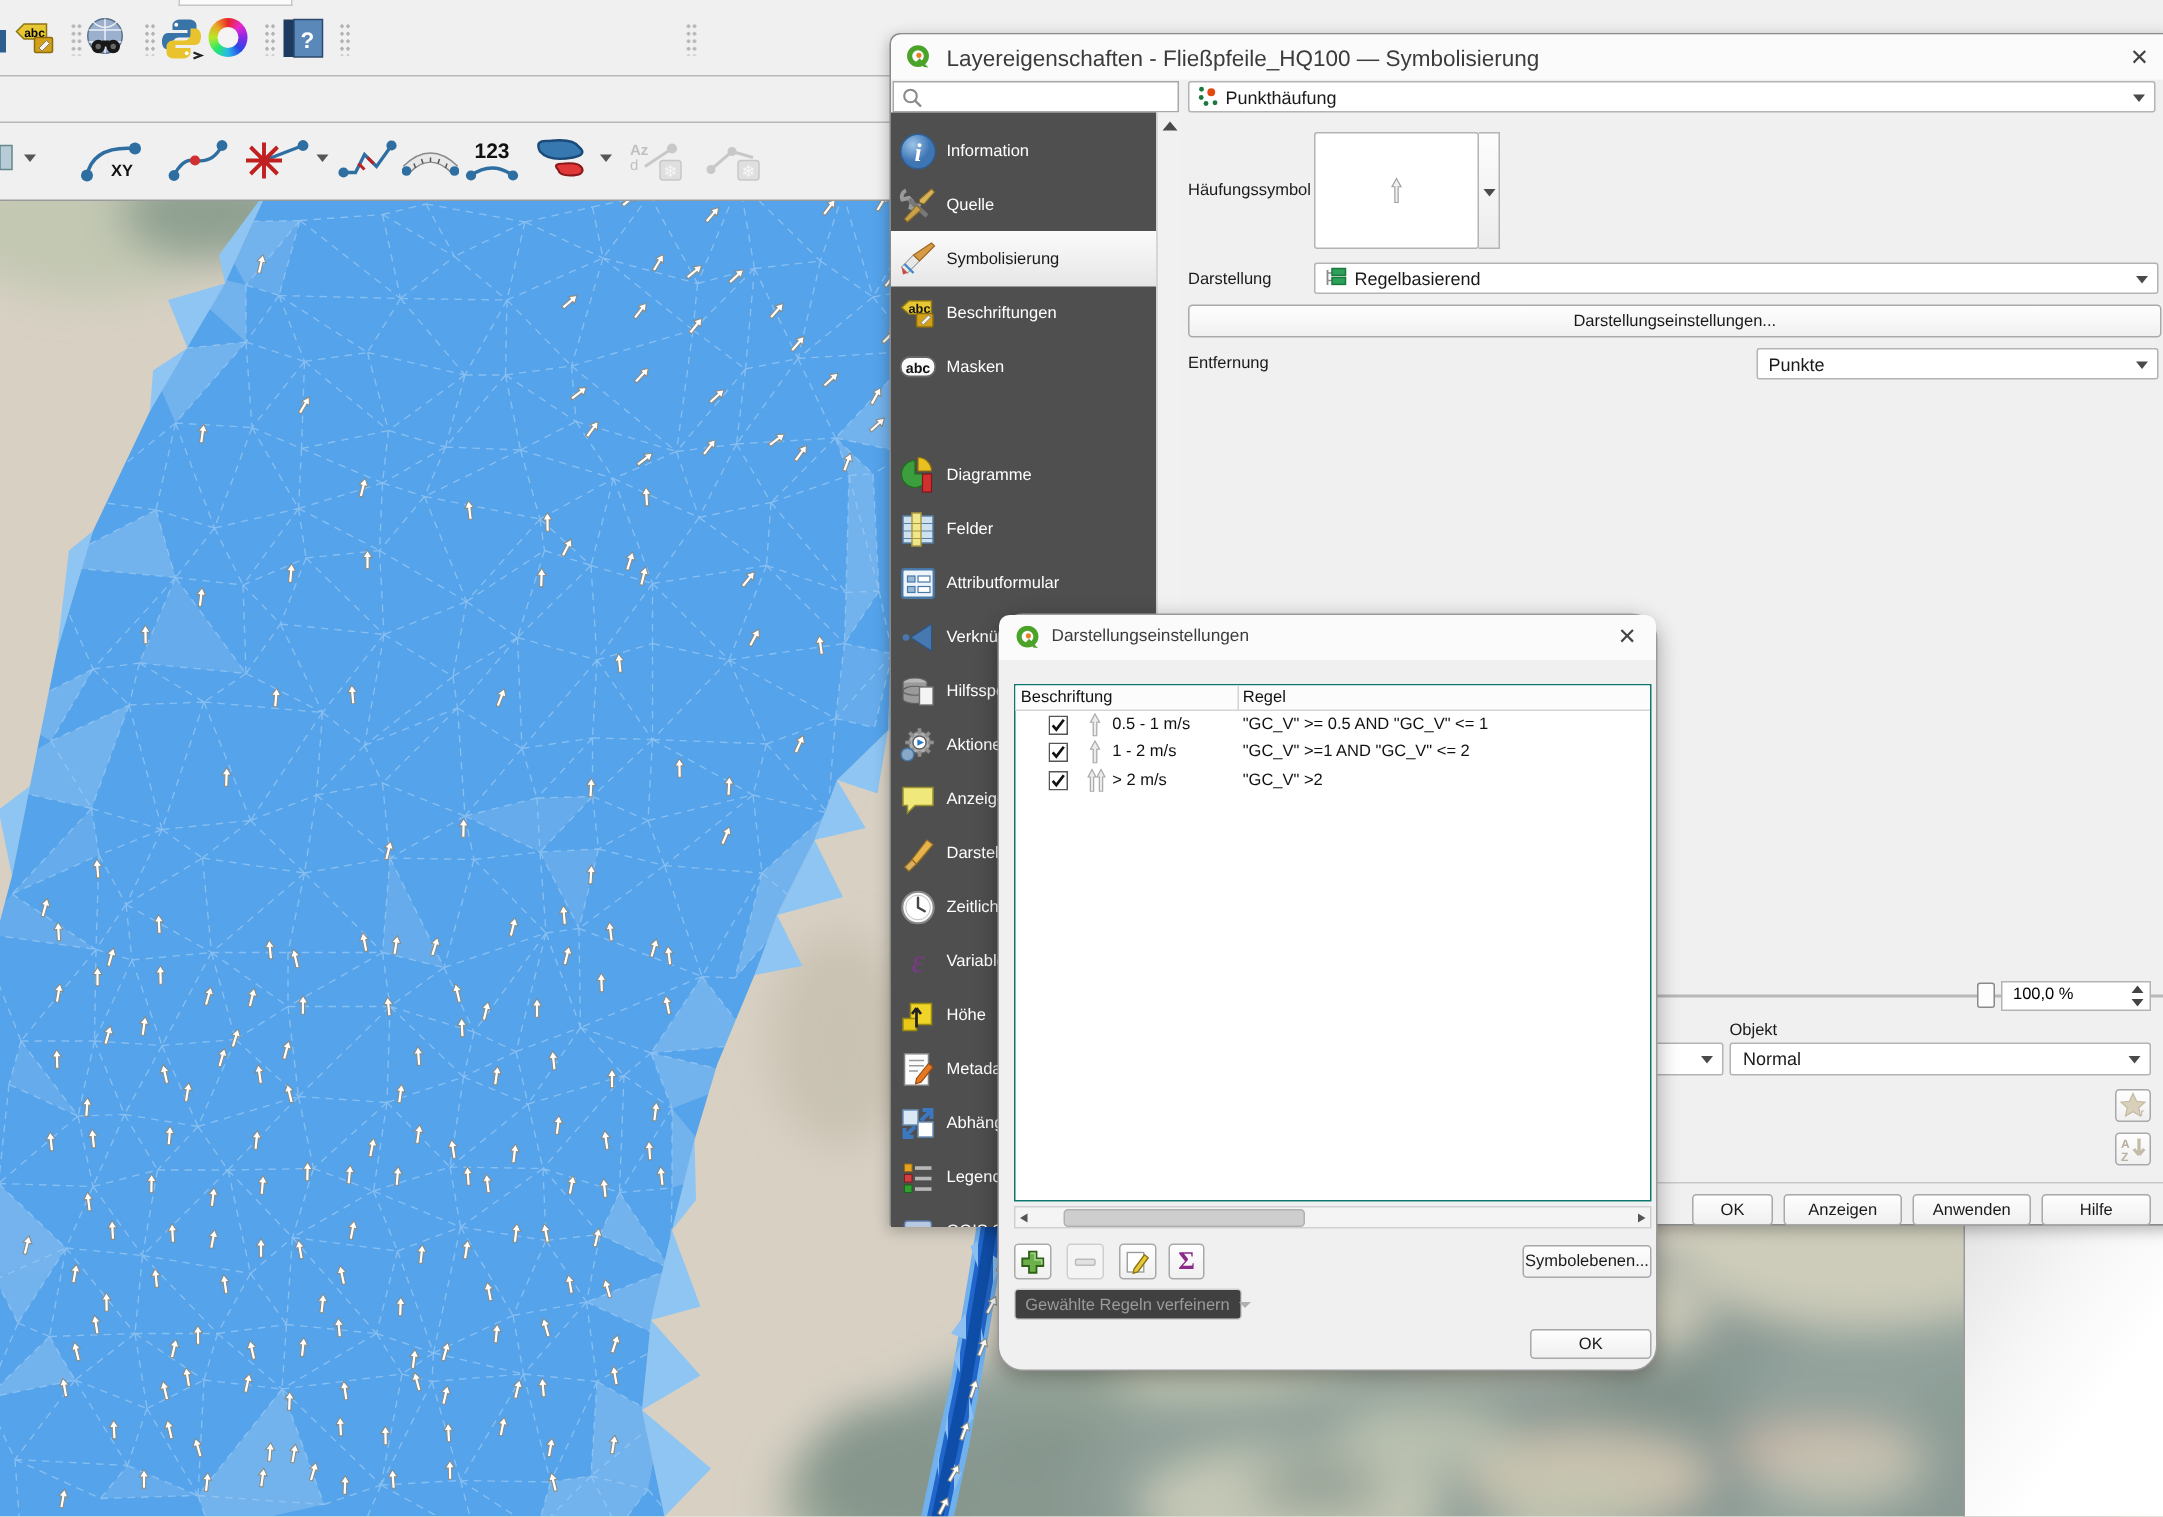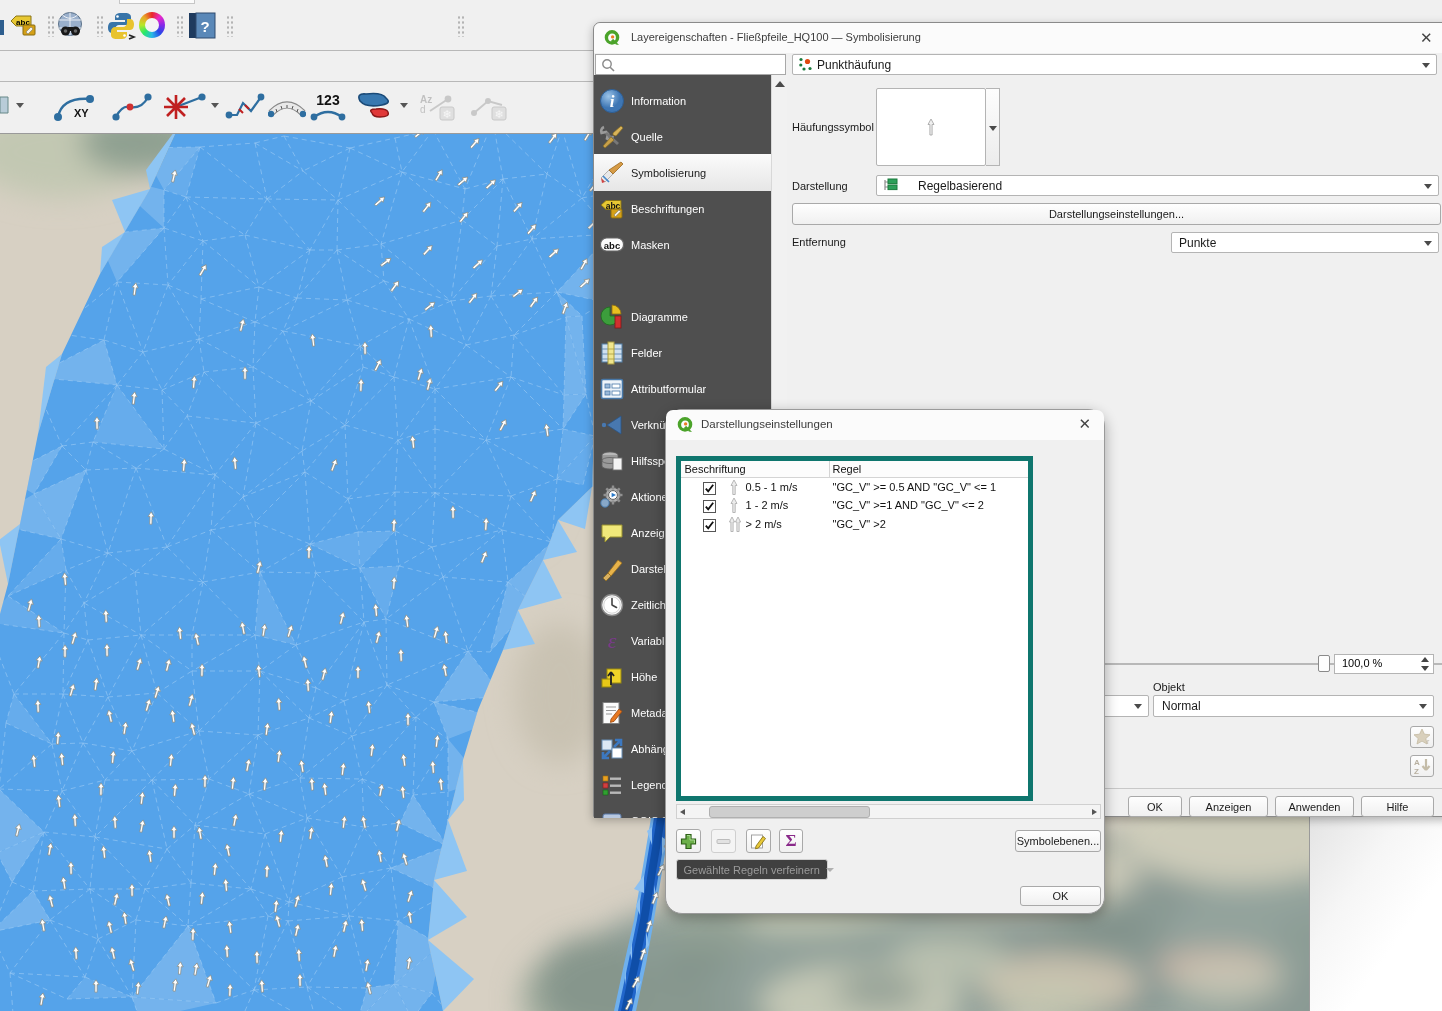--- a/index.html
+++ b/index.html
@@ -464,21 +464,21 @@
 <div class="abs" style="left:1309px;top:817px;width:133px;height:194px;background:linear-gradient(125deg,#e4e4e4,#f6f6f6 35%,#ffffff 65%);border-left:1px solid #9a9a9a"></div>
 
 <div class="abs" style="left:593px;top:22px;width:857px;height:795px;background:#f0f0f0;border:1px solid #8a8a8a;border-radius:7px 0 0 0;box-shadow:0 3px 10px rgba(0,0,0,0.28)">
  <div class="abs" style="left:0;top:0;width:100%;height:30px;background:#fbfbfb;border-radius:7px 0 0 0">
    <div class="abs" style="left:10px;top:7px"><svg width="16" height="16" viewBox="0 0 16 16" style="">
           <circle cx="8" cy="7.4" r="5.6" fill="none" stroke="#4ba32a" stroke-width="3.4"></circle>
           <circle cx="8.6" cy="6.9" r="1.7" fill="#eb7e24"></circle>
           <path d="M8.5 8.5 L13.6 13.6 L15 15 L11.8 14.6 Z" fill="#4ba32a"></path>
           <rect x="9" y="9" width="4.2" height="3" transform="rotate(45 9 9)" fill="#4ba32a"></rect>
         </svg></div>
-   <div class="abs" style="left:37px;top:8px;font-size:11px;color:#3c3c3c">Layereigenschaften - Fließpfeile_HQ100 — Symbolisierung</div>
+   <div class="abs" style="left:37px;top:8px;font-size:15px;color:#3c3c3c">Layereigenschaften - Fließpfeile_HQ100 — Symbolisierung</div>
    <div class="abs" style="left:826px;top:6px;font-size:15px;color:#444">✕</div>
  </div>
  <div class="abs" style="left:1px;top:31px;width:191px;height:21px;background:#fff;border:1px solid #a8a8a8">
    <div class="abs" style="left:5px;top:3px"><svg width="14" height="14" viewBox="0 0 14 14" style="">
           <circle cx="6" cy="6" r="4.2" fill="none" stroke="#8a8a8a" stroke-width="1.4"></circle>
           <path d="M9.2 9.2 L13 13" stroke="#8a8a8a" stroke-width="1.6"></path>
         </svg></div>
  </div>
  <div class="abs" style="left:0;top:52px;width:177px;height:743px;background:#4f4f4f;overflow:hidden">
       <div class="abs" style="left:0;top:79px;width:177px;height:37px;background:linear-gradient(#fbfbfb,#e6e6e6)"></div>
@@ -684,21 +684,21 @@
    <div class="abs" style="left:3px;top:37px;width:0;height:0;border-left:4px solid transparent;border-right:4px solid transparent;border-top:5px solid #4a4a4a"></div>
  </div>
  <div class="lbl abs" style="left:198px;top:157px">Darstellung</div>
  <div class="combo" style="left:282px;top:152px;width:563px;height:21px">
       <span style="margin-left:6px"><svg width="15" height="15" viewBox="0 0 15 15" style="">
           <path d="M2 3 v10" stroke="#8a8a8a" stroke-width="1.2"></path>
           <path d="M2 5 h3 M2 10 h3" stroke="#8a8a8a" stroke-width="1"></path>
           <rect x="5" y="2" width="9" height="4.6" fill="#2da05a" stroke="#1a7a3c"></rect>
           <rect x="5" y="8" width="9" height="4.6" fill="#2da05a" stroke="#1a7a3c"></rect>
         </svg></span>
-      <span style="margin-left:20px">Regelbasierend</span>
+      <span style="margin-left:5px">Regelbasierend</span>
       <span class="car"></span>
     </div>
  <div class="btn" style="left:198px;top:180px;width:649px;height:22px">Darstellungseinstellungen...</div>
  <div class="lbl abs" style="left:198px;top:213px">Entfernung</div>
  <div class="combo" style="left:577px;top:209px;width:268px;height:21px">
       <span style="margin-left:7px">Punkte</span>
       <span class="car"></span>
     </div>
 
  <div class="abs" style="left:200px;top:640px;width:724px;height:2px;background:#b8b8b8"></div>
@@ -740,21 +740,21 @@
  <div class="abs" style="left:0;top:0;width:100%;height:30px;background:#fbfbfb;border-radius:7px 7px 0 0">
    <div class="abs" style="left:11px;top:7px"><svg width="16" height="16" viewBox="0 0 16 16" style="">
           <circle cx="8" cy="7.4" r="5.6" fill="none" stroke="#4ba32a" stroke-width="3.4"></circle>
           <circle cx="8.6" cy="6.9" r="1.7" fill="#eb7e24"></circle>
           <path d="M8.5 8.5 L13.6 13.6 L15 15 L11.8 14.6 Z" fill="#4ba32a"></path>
           <rect x="9" y="9" width="4.2" height="3" transform="rotate(45 9 9)" fill="#4ba32a"></rect>
         </svg></div>
    <div class="abs" style="left:35px;top:8px;font-size:11.5px;color:#3c3c3c">Darstellungseinstellungen</div>
    <div class="abs" style="right:13px;top:5px;font-size:15px;color:#444">✕</div>
  </div>
- <div class="abs" style="left:9.5px;top:46px;width:357px;height:345px;background:#fff;border:5px solid #0f766e">
+ <div class="abs" style="left:9.5px;top:46px;width:425px;height:345px;background:#fff;border:1px solid #0f766e">
    <div class="abs" style="left:0;top:0;width:100%;height:17px;background:#fcfcfc;border-bottom:1px solid #d4d4d4">
      <span class="abs" style="left:4px;top:2px;font-size:11px;color:#111">Beschriftung</span>
      <span class="abs" style="left:152px;top:2px;font-size:11px;color:#111">Regel</span>
      <div class="abs" style="left:148px;top:0;width:1px;height:17px;background:#d4d4d4"></div>
    </div>
    <div class="abs" style="left:22px;top:20px"><svg width="13" height="13" viewBox="0 0 13 13" style="">
           <rect x="0.5" y="0.5" width="12" height="12" fill="#fff" stroke="#555"></rect>
           <path d="M2.8 6.6 L5.2 9.4 L10.2 2.8" stroke="#111" stroke-width="1.8" fill="none"></path>
         </svg></div>
       <div class="abs" style="left:46px;top:18px"><svg width="14" height="17" viewBox="0 0 14 17" style="">

